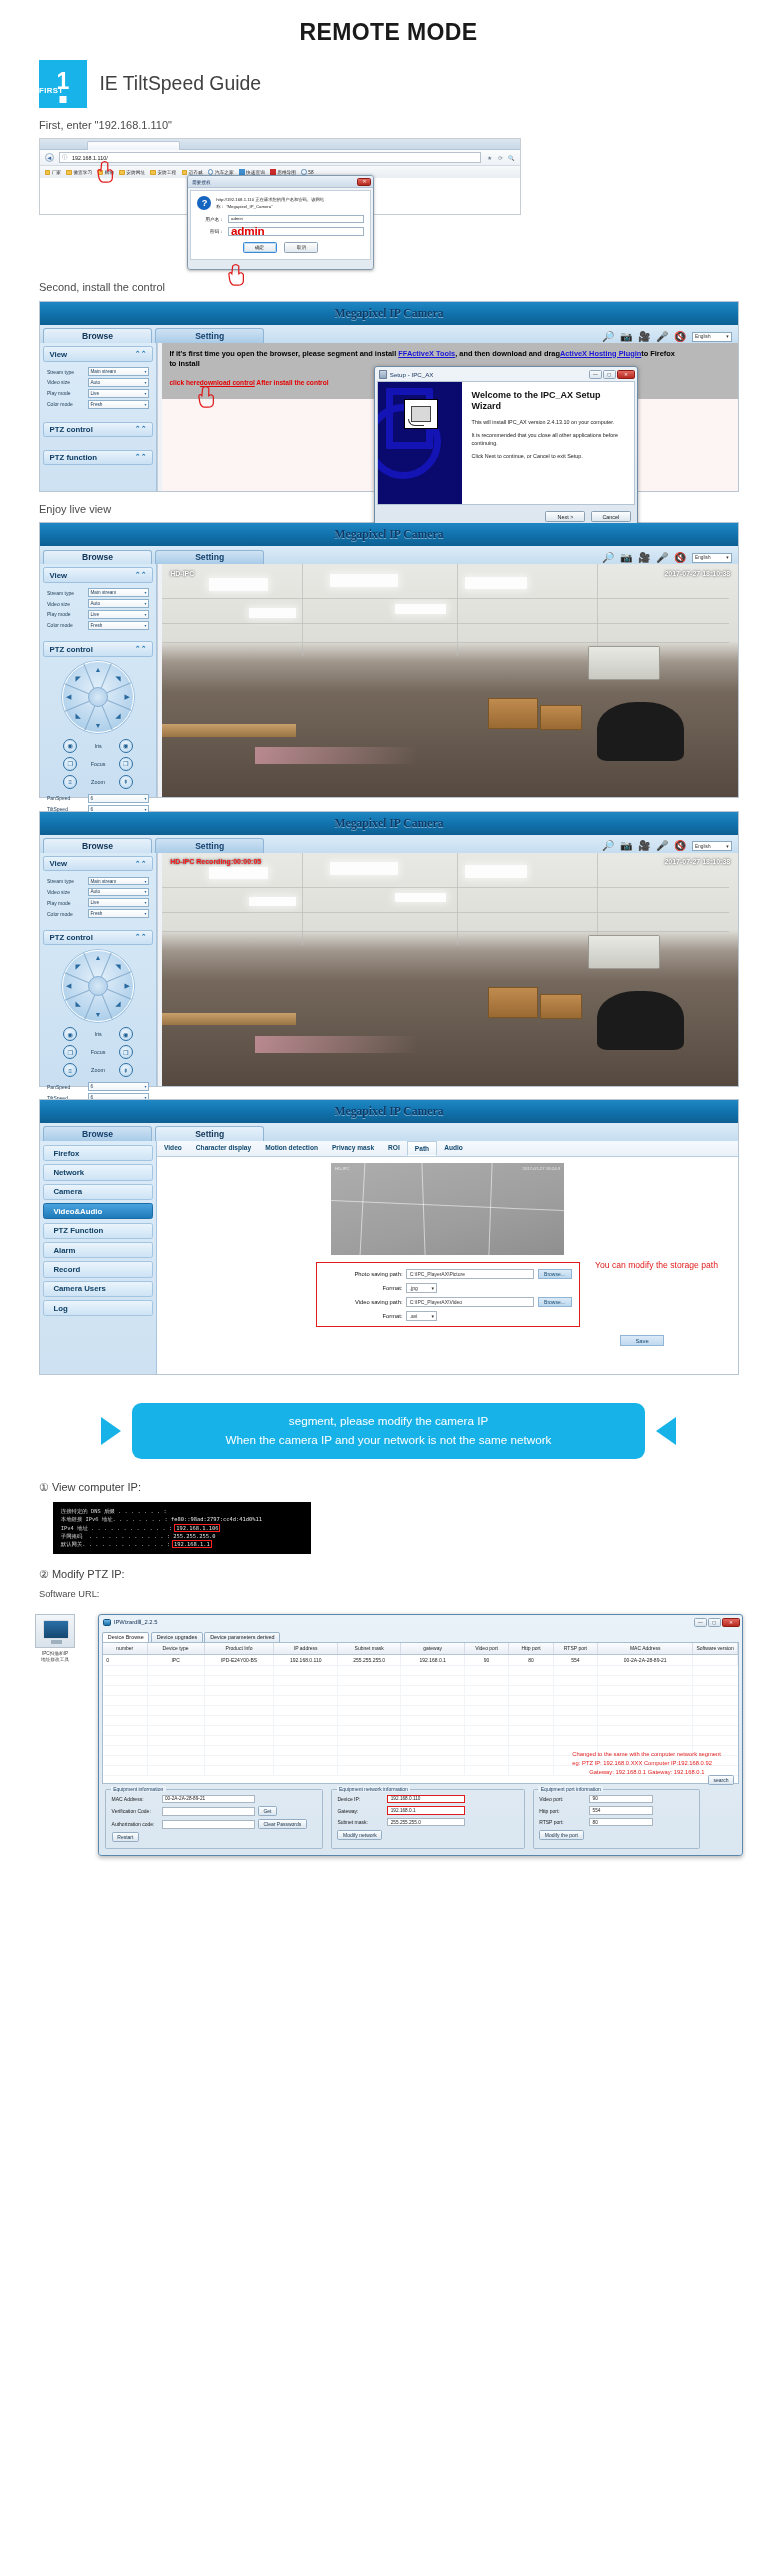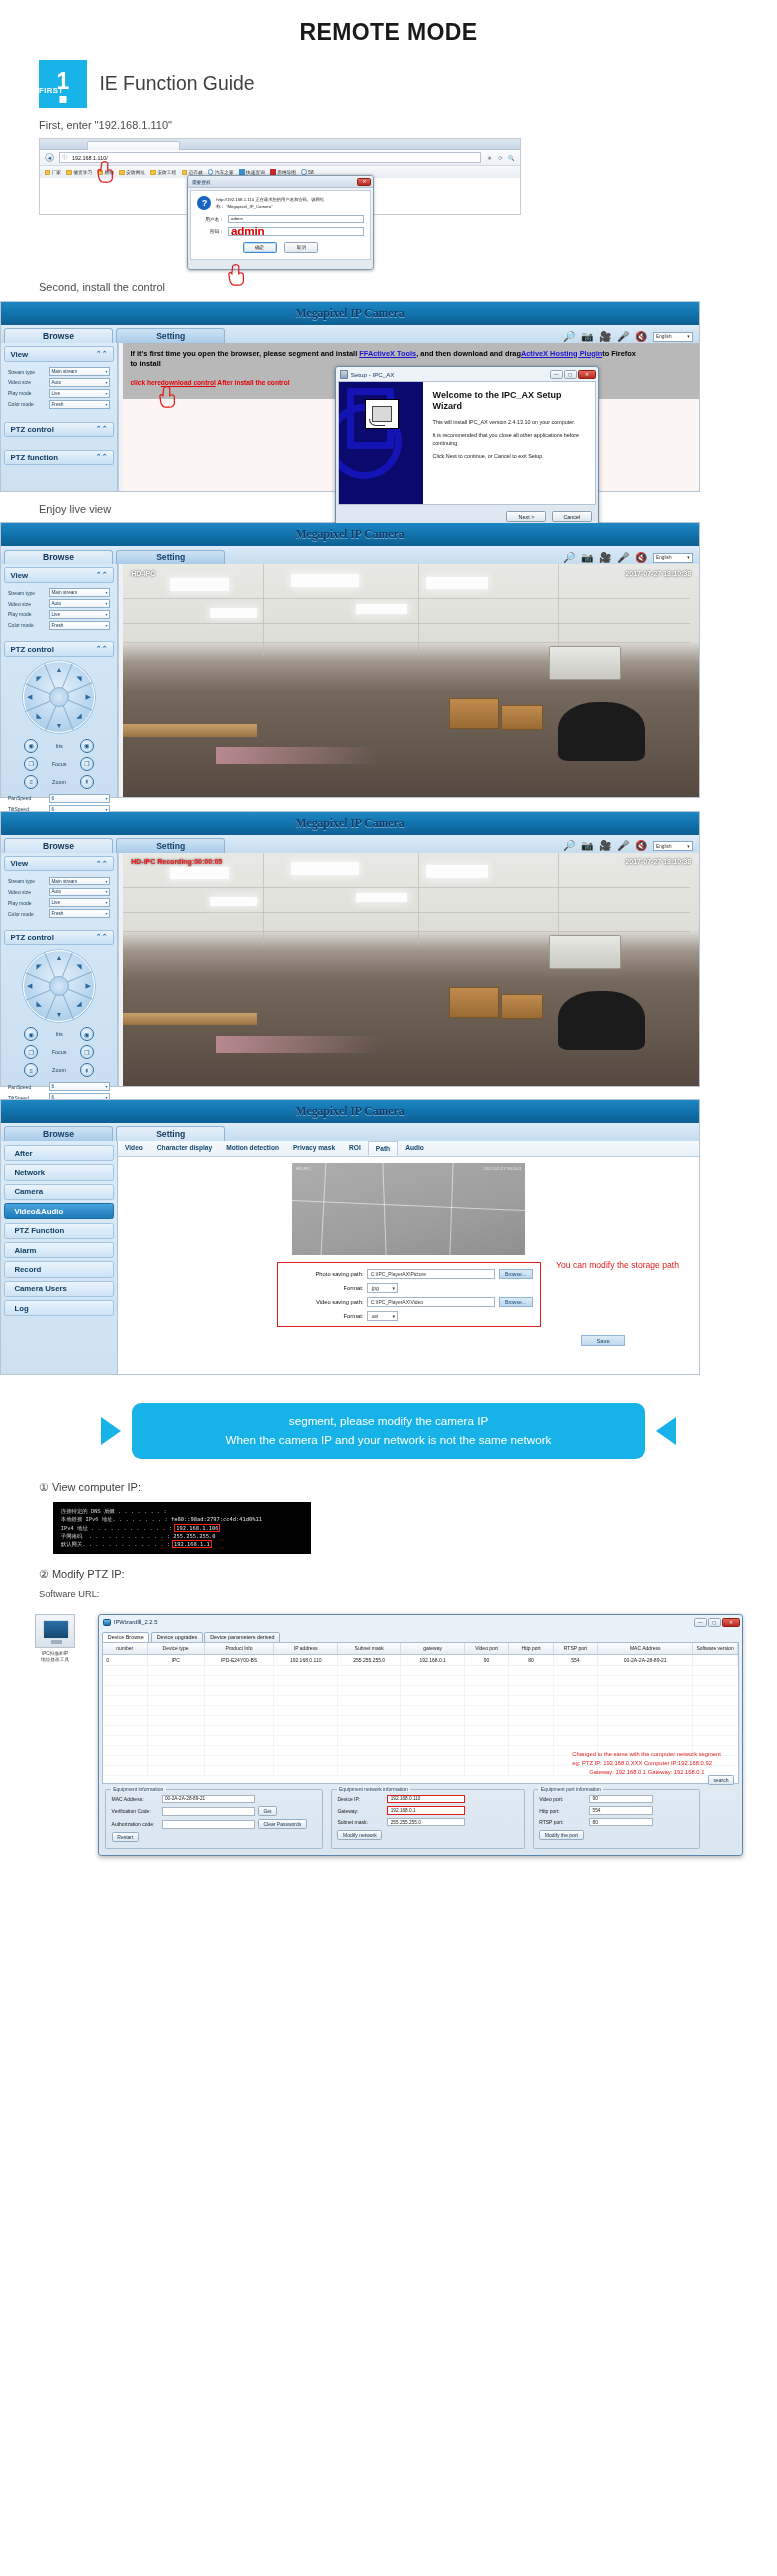--- a/index.html
+++ b/index.html
@@ -101,21 +101,21 @@
   .wd-input { flex:1; height: 8.6px; border:0.8px solid #9fb3c6; background:#fff; font-size:4.3px;
      display:flex; align-items:center; padding-left: 2.3px; color:#222; }
   .wd-pass-red { font-size: 11.7px; font-weight:bold; color:#e00000; line-height: 8.6px; letter-spacing:-0.2px;}
   .wd-buttons { display:flex; justify-content:center; gap: 7.8px; margin-top: 6.2px; }
   .wd-btn { width: 34px; height: 11px; font-size: 4.7px; display:flex; align-items:center; justify-content:center;
      border:0.8px solid #8fa4b8; border-radius:1.6px; background: linear-gradient(#fdfdfd,#e3e9ef); color:#1a1a1a;}
   .wd-btn.focus { border-color:#3c8ad1; box-shadow: 0 0 0 0.8px #aed3f0 inset; }
   .wd-footer { height: 6.2px; }
 
   
-  .cam-ui { width: 700px; border: 0.8px solid #b8c6d3; background:#eaf2f9; }
+  .cam-ui { margin-left: 39px; width: 700px; border: 0.8px solid #b8c6d3; background:#eaf2f9; }
   .cam-header {
     height: 23px; background: linear-gradient(180deg,#1f87c4 0%, #1173ad 50%, #0d5f92 100%);
     display:flex; align-items:center; justify-content:center; position:relative;
   }
   .cam-header .logo-text {
     color:#0d3c6b; font-size: 11.7px; font-weight: bold; text-shadow: 0 0.8px 0 rgba(255,255,255,.45);
     font-family: "Liberation Serif", serif;
   }
   .cam-tabs { height: 18px; background: linear-gradient(#dcebf7,#c5ddf0); display:flex; align-items:flex-end; position:relative;}
   .cam-tab { height: 14.8px; width: 109px; margin-left: 3.1px; display:flex; align-items:center; justify-content:center;
@@ -339,21 +339,21 @@
 <div class="page">
 
   <div class="doc-title">REMOTE MODE</div>
 
   <div class="brand-row">
     <div class="brand-logo">
       <span class="num1">1</span>
       <span class="first-word">FIRST</span>
       <span class="tick"></span>
     </div>
-    <div class="brand-title">IE Function Guide</div>
+    <div class="brand-title">IE TiltSpeed Guide</div>
   </div>
 
   <div class="step-text">First, enter "192.168.1.110"</div>
 
   <div class="shot" style="height:132px;">
     <div class="ie-shot">
       <div class="ie-tabbar">
           <div class="tab"></div>
         </div>
       <div class="ie-urlbar">
@@ -894,21 +894,21 @@
   <div class="cam-ui" style="position:relative;">
     <div class="cam-header">
       <span class="logo-text">Megapixel IP Camera</span>
     </div>
     <div class="cam-tabs">
       <div class="cam-tab">Browse</div>
       <div class="cam-tab active">Setting</div>
     </div>
     <div class="cam-body" style="min-height:233px;">
       <div class="set-side">
-        <div class="menu-item">After</div>
+        <div class="menu-item">Firefox</div>
         <div class="menu-item">Network</div>
         <div class="menu-item">Camera</div>
         <div class="menu-item active">Video&amp;Audio</div>
         <div class="menu-item">PTZ Function</div>
         <div class="menu-item">Alarm</div>
         <div class="menu-item">Record</div>
         <div class="menu-item">Camera Users</div>
         <div class="menu-item">Log</div>
       </div>
       <div class="set-content">

